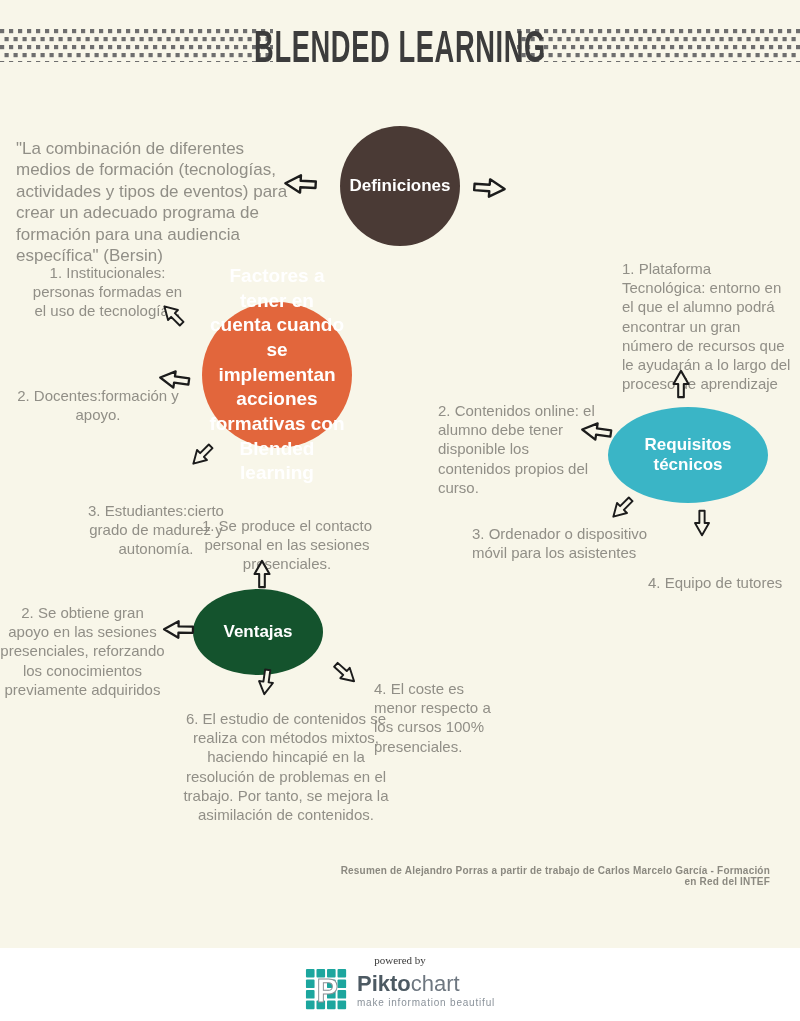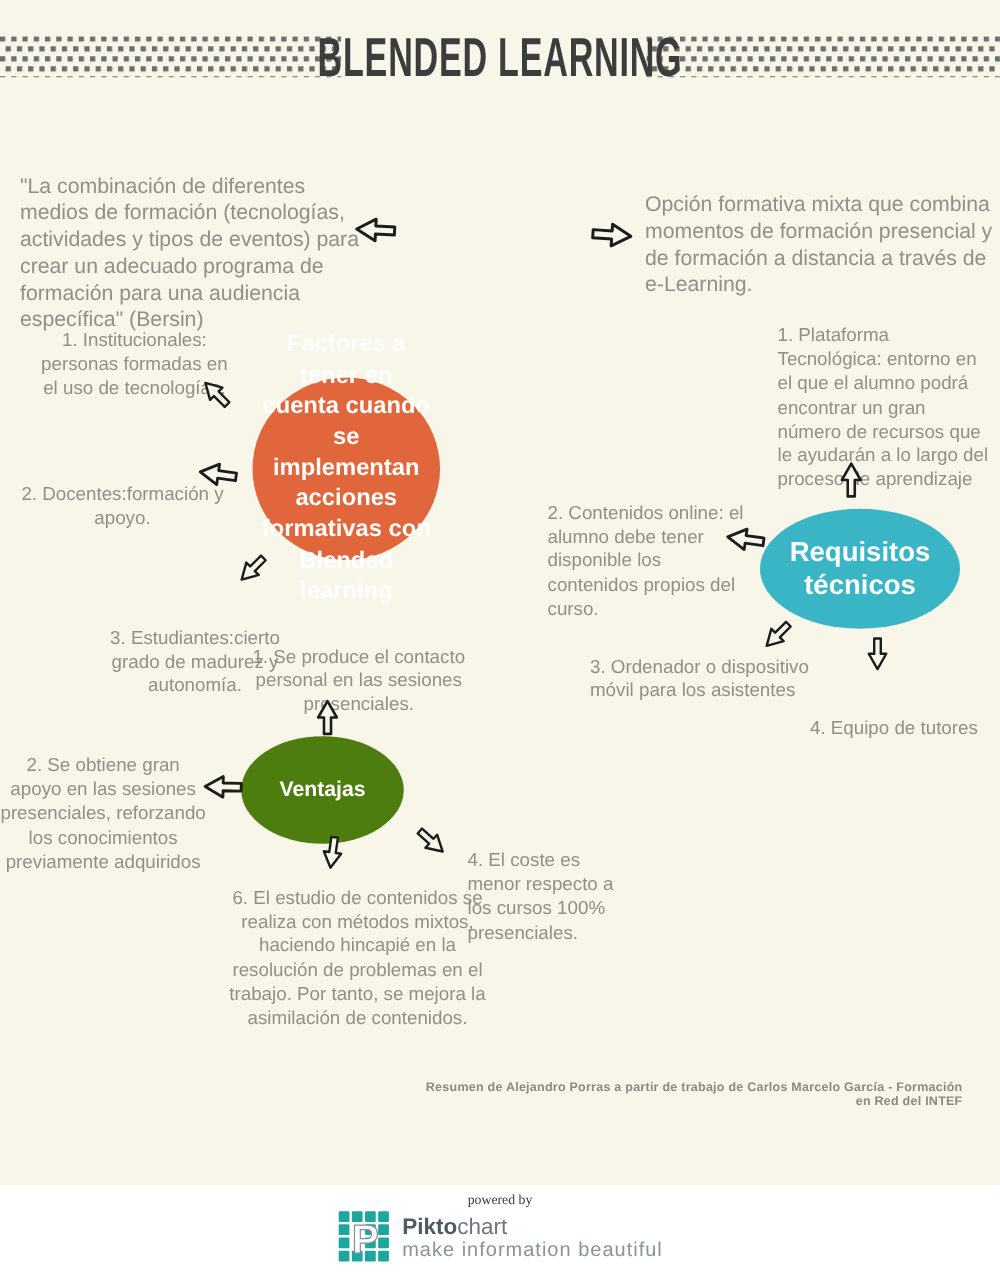--- a/index.html
+++ b/index.html
@@ -40,24 +40,24 @@
   .footer{
     position:absolute;left:0;top:948px;width:800px;height:73px;
     background:#ffffff;display:flex;flex-direction:column;align-items:center;
   }
   .poweredby{
     font-family:"Liberation Serif","DejaVu Serif",serif;
     font-size:11px;color:#3a3a3a;margin-top:6px;
   }
   .logo-row{display:flex;align-items:center;margin-top:2px;cursor:pointer;}
   .logo-text{margin-left:8px;line-height:1;}
-  .brand{font-size:18px;letter-spacing:0;}
+  .brand{font-size:22px;letter-spacing:0;}
   .brand .b1{font-weight:bold;color:#4d5a63;}
   .brand .b2{font-weight:normal;color:#6e7780;}
-  .tagline{font-size:16px;color:#8a929a;letter-spacing:0.8px;margin-top:3px;}
+  .tagline{font-size:10px;color:#8a929a;letter-spacing:0.8px;margin-top:3px;}
 </style>
 </head>
 <body>
 
 <div class="canvas">
 
   <svg width="0" height="0" style="position:absolute">
     <defs>
       <symbol id="harrow" viewBox="0 0 32 24">
         <path d="M2 9 L16 9 L16 4 L30 12 L16 20 L16 15 L2 15 Z" fill="#f8f6e9" stroke="#1c1c1c" stroke-width="2.2" stroke-linejoin="round"></path>
@@ -75,22 +75,24 @@
     <rect width="273" height="33" fill="url(#dp)"></rect>
   </svg>
   <svg class="dots" style="left:517px;width:283px" viewBox="0 0 283 33">
     <rect width="283" height="33" fill="url(#dp)"></rect>
   </svg>
 
   <div class="abs title">BLENDED LEARNING</div>
 
   <div class="abs gtxt big" style="left:16px;top:138px;width:278px">"La combinación de diferentes medios de formación (tecnologías, actividades y tipos de eventos) para crear un adecuado programa de formación para una audiencia específica" (Bersin)</div>
 
-
-  <div class="abs gtxt big" style="left:516px;top:153px;width:285px">Opción formativa mixta que combina momentos de formación presencial y de formación a distancia a través de e-Learning.</div>
+  <div class="bubble" style="left:340px;top:126px;width:120px;height:120px;background:#4a3a35;font-size:17px">
+    <div class="lbl">Definiciones</div>
+  </div>
+
 
   <svg class="arrow" style="left:283px;top:171px;width:35px;height:26px;transform:rotate(183deg)">
       <use href="#harrow"></use>
     </svg>
   <svg class="arrow" style="left:472px;top:175px;width:35px;height:26px;transform:rotate(4deg)">
       <use href="#harrow"></use>
     </svg>
 
   <div class="abs gtxt ctr" style="left:25px;top:263px;width:165px">1. Institucionales: personas formadas en el uso de tecnologías.</div>
 
@@ -118,42 +120,42 @@
   <svg class="arrow" style="left:666px;top:372px;width:30px;height:24px;transform:rotate(-90deg)">
       <use href="#harrow"></use>
     </svg>
 
   <div class="abs gtxt" style="left:438px;top:401px;width:158px">2. Contenidos online: el alumno debe tener disponible los contenidos propios del curso.</div>
 
   <svg class="arrow" style="left:580px;top:419px;width:33px;height:25px;transform:rotate(188deg)">
       <use href="#harrow"></use>
     </svg>
 
-  <div class="bubble" style="left:608px;top:407px;width:160px;height:96px;background:#3ab5c6;font-size:22px">
+  <div class="bubble" style="left:608px;top:407px;width:160px;height:96px;background:#3ab5c6;font-size:17px">
     <div class="lbl">Requisitos técnicos</div>
   </div>
 
   <svg class="arrow" style="left:608px;top:497px;width:28px;height:22px;transform:rotate(135deg)">
       <use href="#harrow"></use>
     </svg>
   <svg class="arrow" style="left:688px;top:511px;width:28px;height:24px;transform:rotate(90deg)">
       <use href="#harrow"></use>
     </svg>
 
   <div class="abs gtxt" style="left:472px;top:524px;width:200px">3. Ordenador o dispositivo móvil para los asistentes</div>
 
   <div class="abs gtxt" style="left:648px;top:573px;width:150px">4. Equipo de tutores</div>
 
   <div class="abs gtxt ctr" style="left:193px;top:516px;width:188px">1. Se produce el contacto personal en las sesiones presenciales.</div>
 
   <svg class="arrow" style="left:247px;top:561px;width:30px;height:26px;transform:rotate(-90deg)">
       <use href="#harrow"></use>
     </svg>
 
-  <div class="bubble" style="left:193px;top:589px;width:130px;height:86px;background:#4d7c0f;font-size:17px">
+  <div class="bubble" style="left:193px;top:589px;width:130px;height:86px;background:#14532d;font-size:17px">
     <div class="lbl">Ventajas</div>
   </div>
 
   <div class="abs gtxt ctr" style="left:0px;top:603px;width:165px">2. Se obtiene gran apoyo en las sesiones presenciales, reforzando los conocimientos previamente adquiridos</div>
 
   <svg class="arrow" style="left:162px;top:617px;width:33px;height:25px;transform:rotate(181deg)">
       <use href="#harrow"></use>
     </svg>
   <svg class="arrow" style="left:252px;top:669px;width:28px;height:26px;transform:rotate(98deg)">
       <use href="#harrow"></use>

